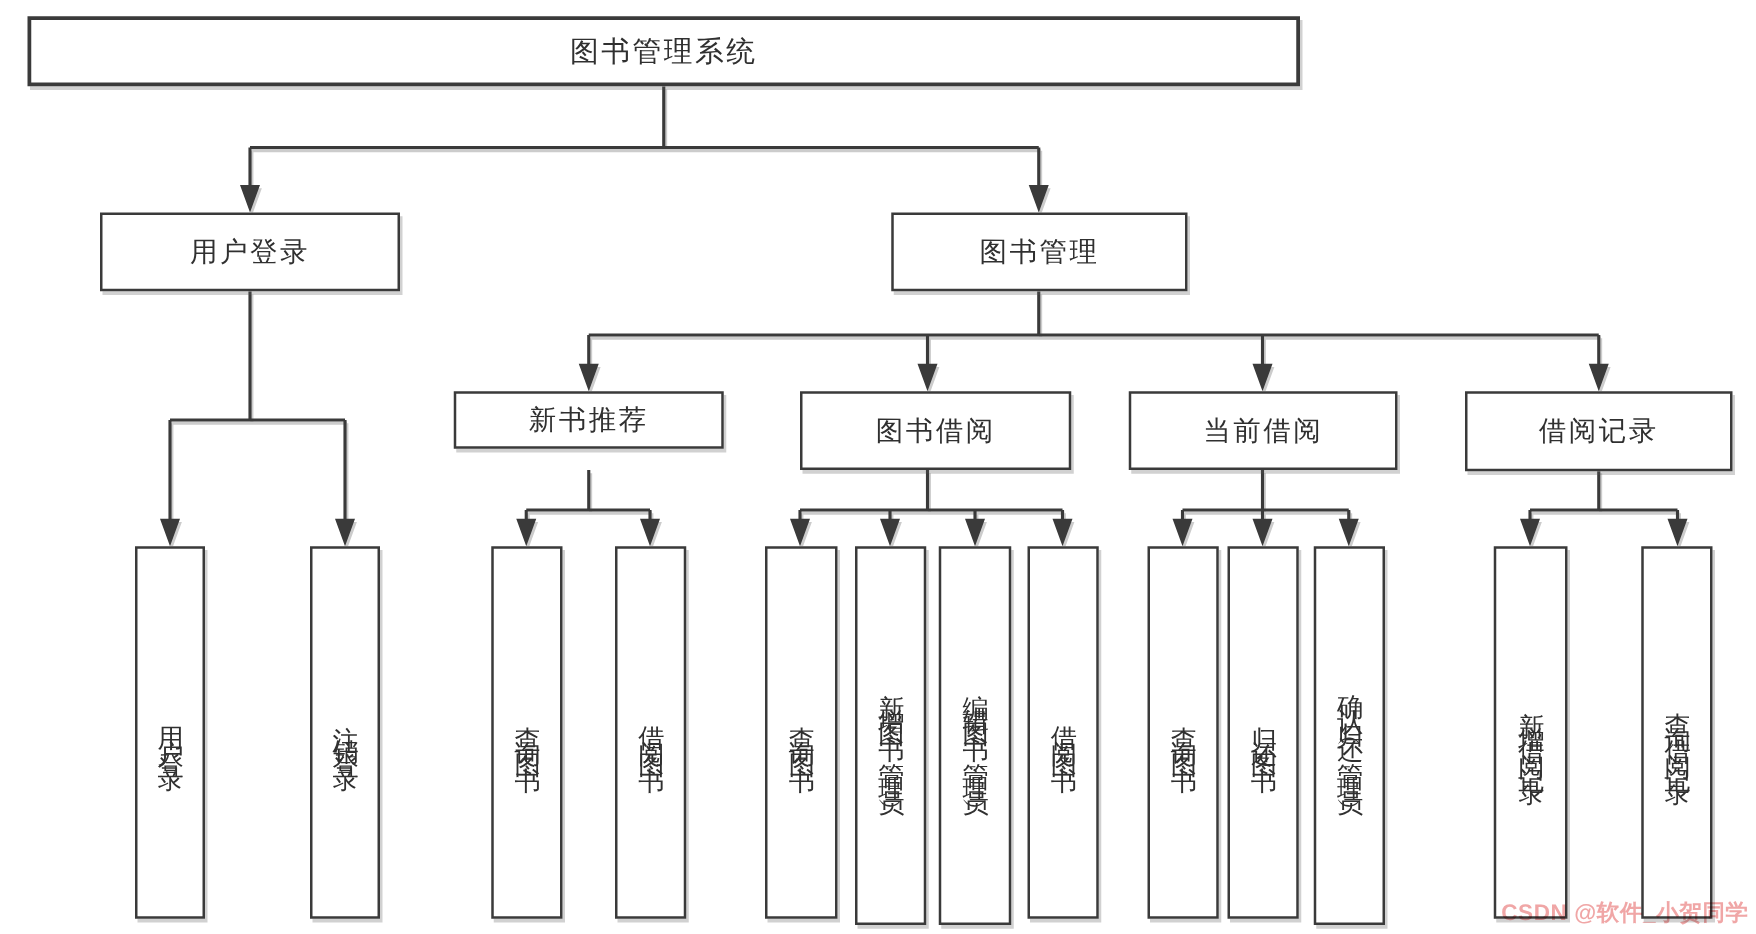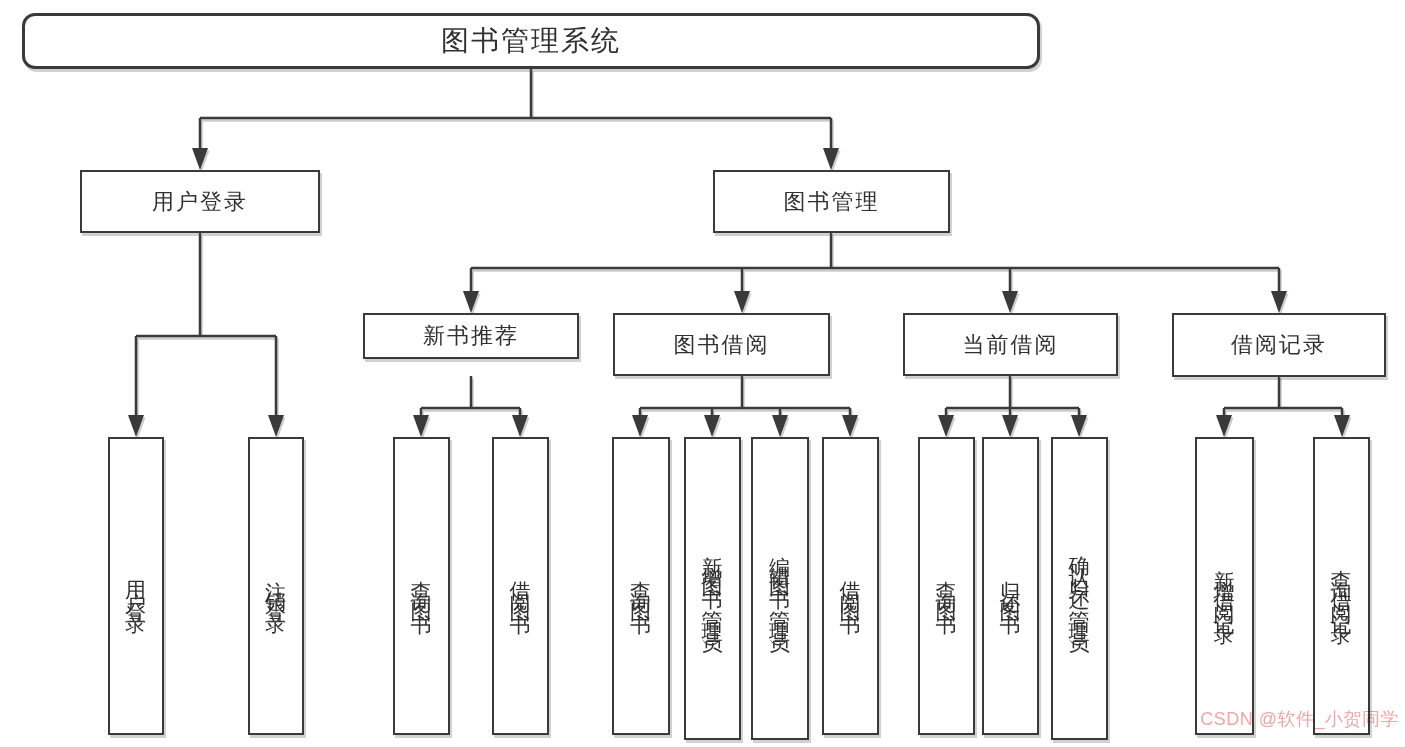--- a/index.html
+++ b/index.html
@@ -36,39 +36,39 @@
     justify-content: center;
     color: #303030;
     font-size: 22px;
     letter-spacing: 2px;
     line-height: 1;
     z-index: 2;
     white-space: nowrap;
   }
   .node.root {
     border-width: 3px;
-    font-size: 28px;
-    border-radius: 13px;
+    font-size: 23px;
   }
   .node.leaf {
     writing-mode: vertical-rl;
     text-orientation: mixed;
     font-size: 21px;
     letter-spacing: 11px;
     white-space: normal;
   }
   .watermark {
     position: absolute;
     right: 6px;
-    bottom: 16px;
+    bottom: 5px;
     font-size: 18px;
     letter-spacing: 0.5px;
     z-index: 5;
     mix-blend-mode: multiply;
     pointer-events: none;
+    font-weight: bold;
   }
 </style>
 </head>
 <body>
 
 <div class="canvas">
 
   <svg class="connectors" viewBox="0 0 1405 747" aria-hidden="true">
 
     <g transform="translate(1.5,2.5)">
@@ -105,21 +105,21 @@
            M1216,415 L1232,415 L1224,437 Z M1334,415 L1350,415 L1342,437 Z"></path>
     </g>
   </svg>
 
   <div class="node root" style="left: 22px; top: 13px; width: 1018px; height: 56px; border-color: rgb(58, 58, 58); color: rgb(48, 48, 48);">图书管理系统</div>
 
   <div class="node" style="left: 80px; top: 170px; width: 240px; height: 63px; border-color: rgb(58, 58, 58); color: rgb(48, 48, 48);">用户登录</div>
   <div class="node" style="left: 713px; top: 170px; width: 237px; height: 63px; border-color: rgb(58, 58, 58); color: rgb(48, 48, 48); text-align: right;">图书管理</div>
 
   <div class="node" style="left: 363px; top: 313px; width: 216px; height: 46px; border-color: rgb(58, 58, 58); color: rgb(48, 48, 48);">新书推荐</div>
-  <div class="node" style="left: 613px; top: 313px; width: 217px; height: 63px; border-color: rgb(58, 58, 58); color: rgb(48, 48, 48);">图书借阅</div>
+  <div class="node" style="left: 640px; top: 313px; width: 217px; height: 63px; border-color: rgb(58, 58, 58); color: rgb(48, 48, 48);">图书借阅</div>
   <div class="node" style="left: 903px; top: 313px; width: 215px; height: 63px; border-color: rgb(58, 58, 58); color: rgb(48, 48, 48);">当前借阅</div>
   <div class="node" style="left: 1172px; top: 313px; width: 214px; height: 64px; border-color: rgb(58, 58, 58); color: rgb(48, 48, 48);">借阅记录</div>
 
   <div class="node leaf" style="left: 108px; top: 437px; width: 56px; height: 298px; border-color: rgb(58, 58, 58); color: rgb(48, 48, 48);">用户登录</div>
   <div class="node leaf" style="left: 248px; top: 437px; width: 56px; height: 298px; border-color: rgb(58, 58, 58); color: rgb(48, 48, 48);">注销登录</div>
 
   <div class="node leaf" style="left: 393px; top: 437px; width: 57px; height: 298px; border-color: rgb(58, 58, 58); color: rgb(48, 48, 48);">查询图书</div>
   <div class="node leaf" style="left: 492px; top: 437px; width: 57px; height: 298px; border-color: rgb(58, 58, 58); color: rgb(48, 48, 48);">借阅图书</div>
 
   <div class="node leaf" style="left: 612px; top: 437px; width: 58px; height: 298px; border-color: rgb(58, 58, 58); color: rgb(48, 48, 48);">查询图书</div>

